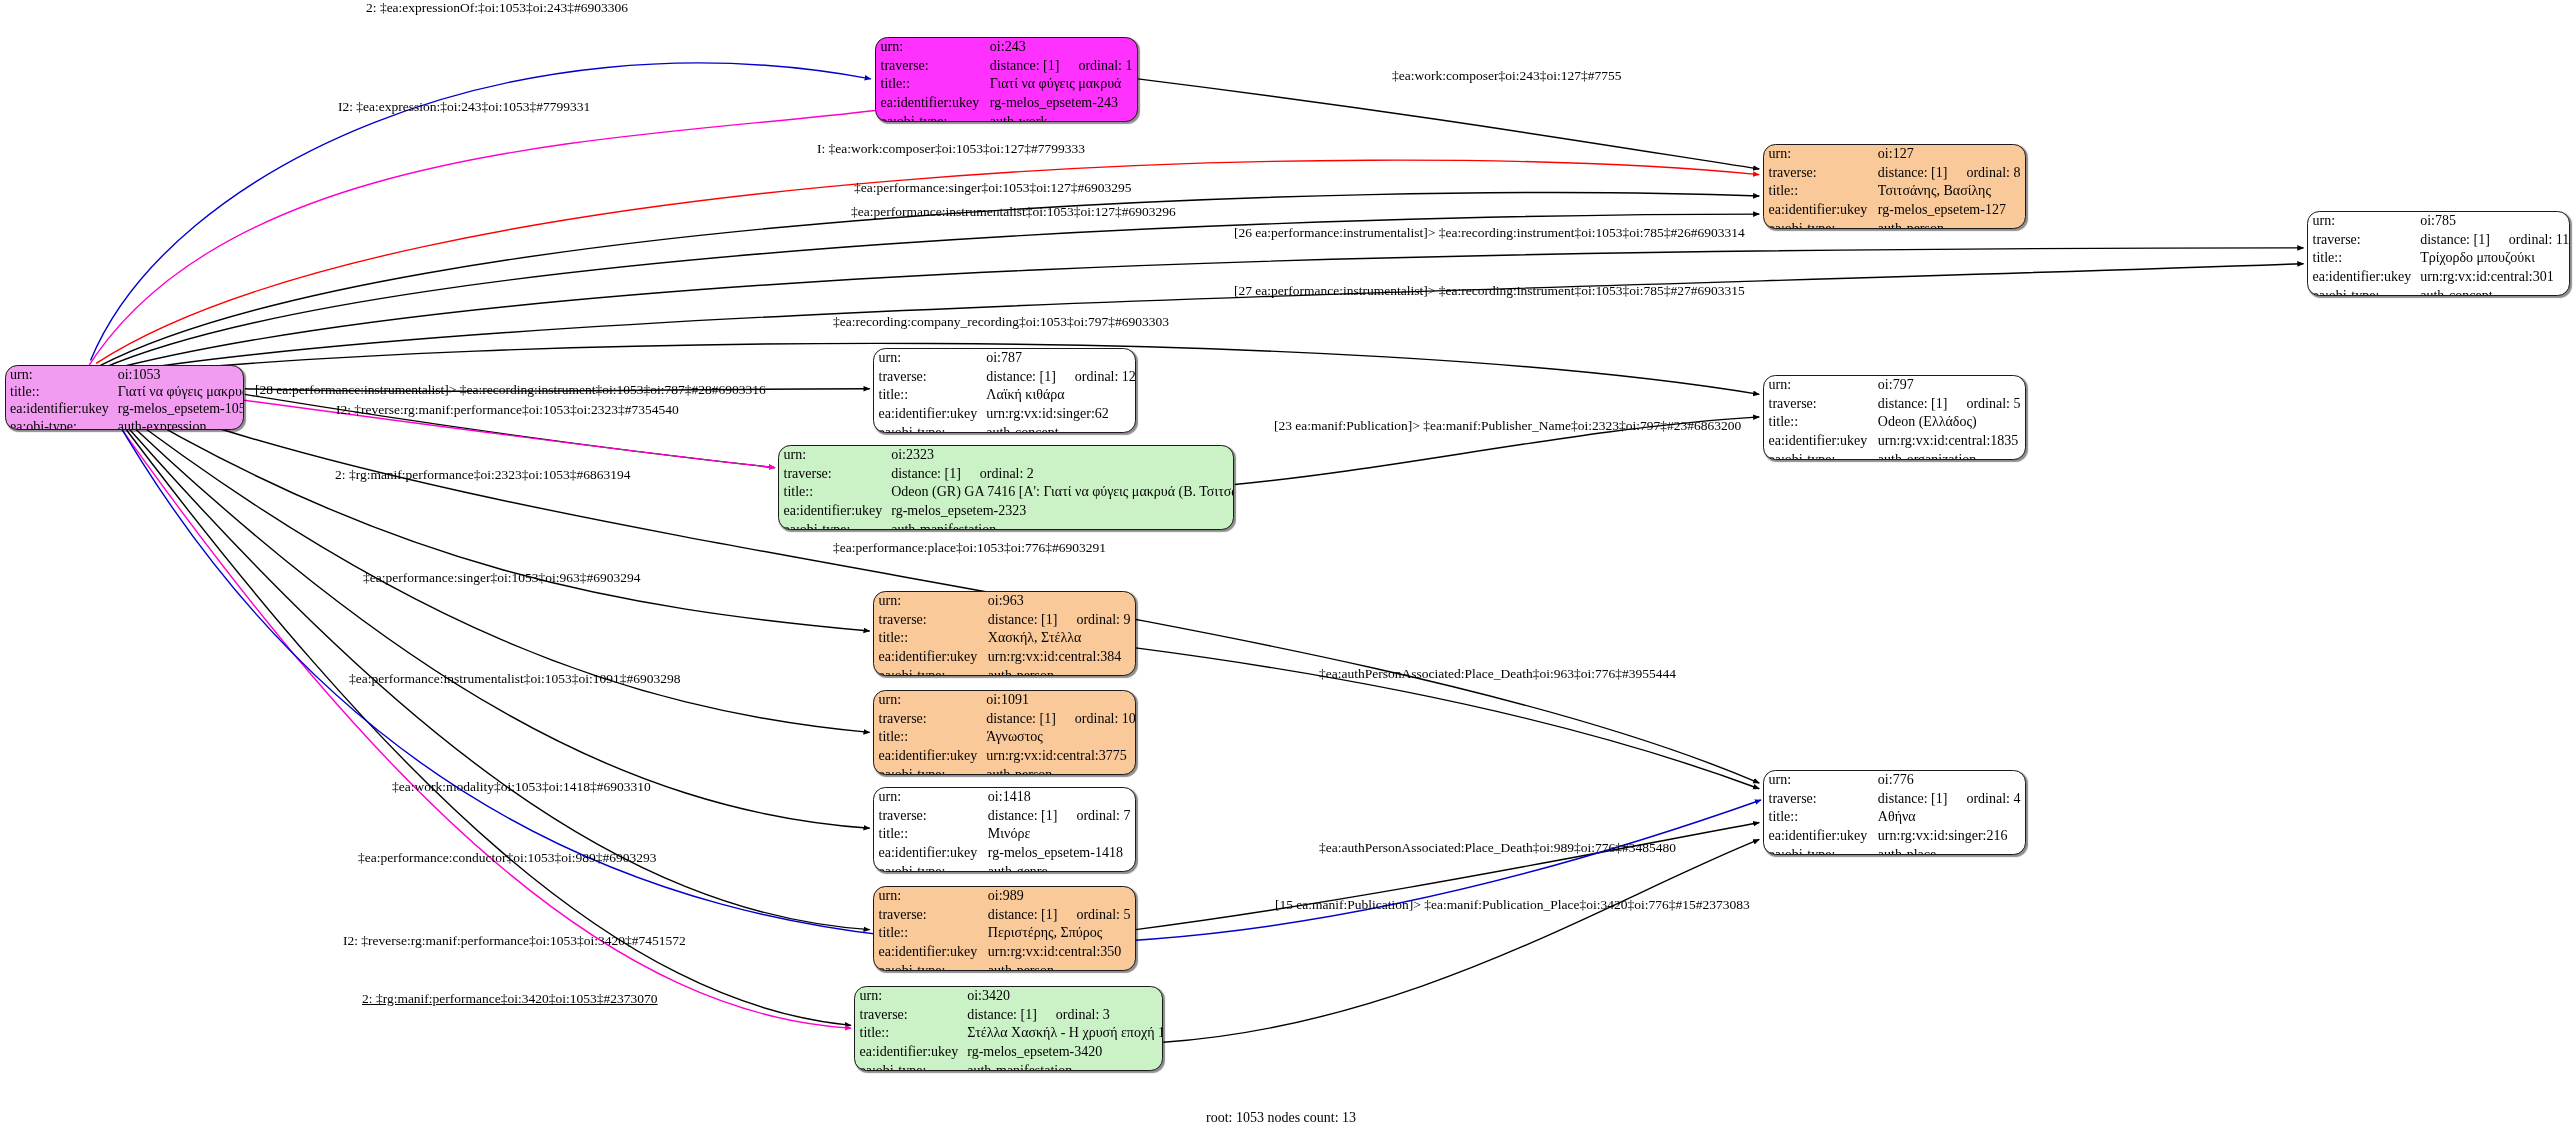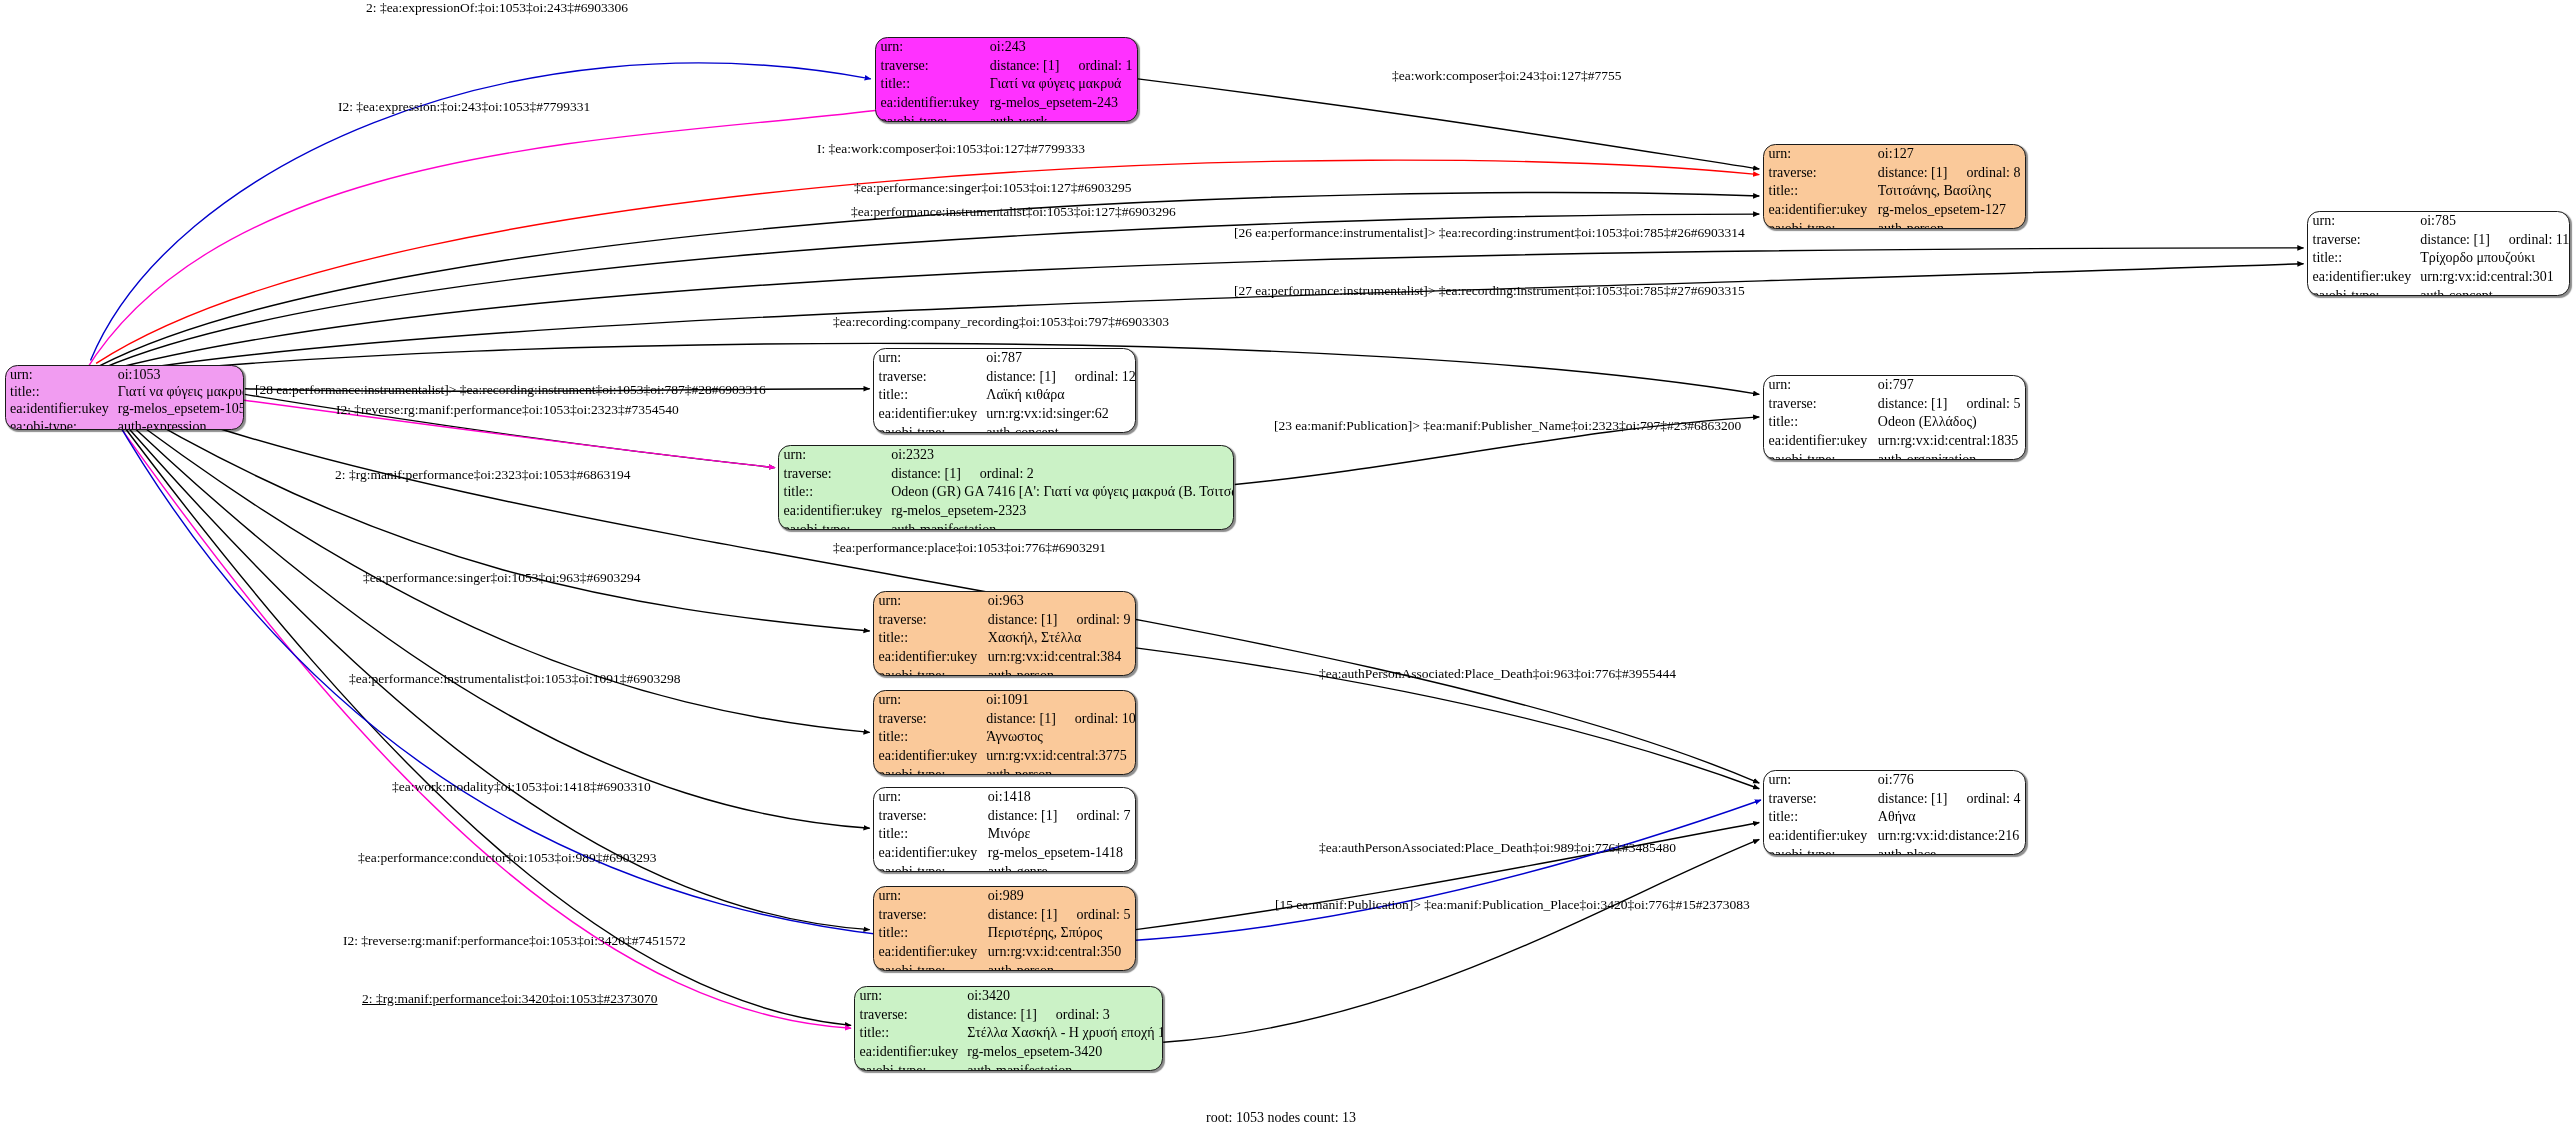--- a/index.html
+++ b/index.html
@@ -367,21 +367,21 @@
             <tr>
               <td class="k">traverse:</td>
               <td class="v"><span class="trav2">distance: [1]</span><span class="sp"></span><span class="trav2">ordinal: 4</span></td>
             </tr>
             <tr>
               <td class="k">title::</td>
               <td class="v">Αθήνα</td>
             </tr>
             <tr>
               <td class="k">ea:identifier:ukey</td>
-              <td class="v">urn:rg:vx:id:distance:216</td>
+              <td class="v">urn:rg:vx:id:singer:216</td>
             </tr>
             <tr>
               <td class="k">ea:obj-type:</td>
               <td class="v">auth-place</td>
             </tr>
           </tbody>
         </table>
       </div>
       <div class="node nd-green" style="left: 854px; top: 986px; width: 309px; height: 85px;">
         <table>

